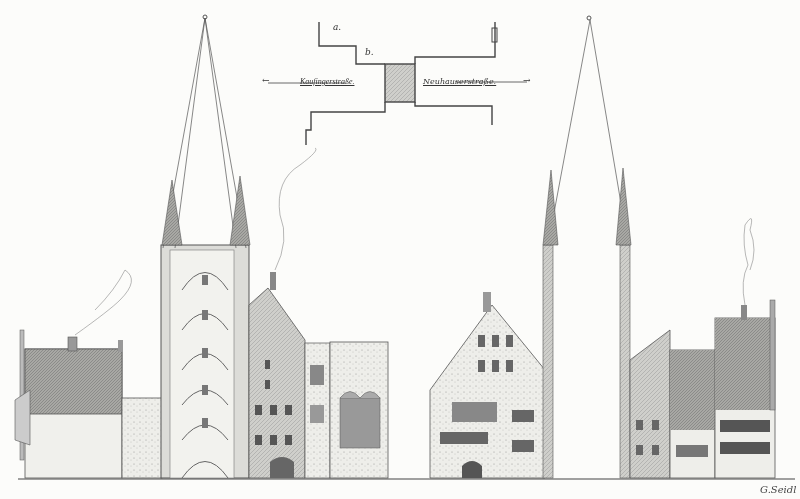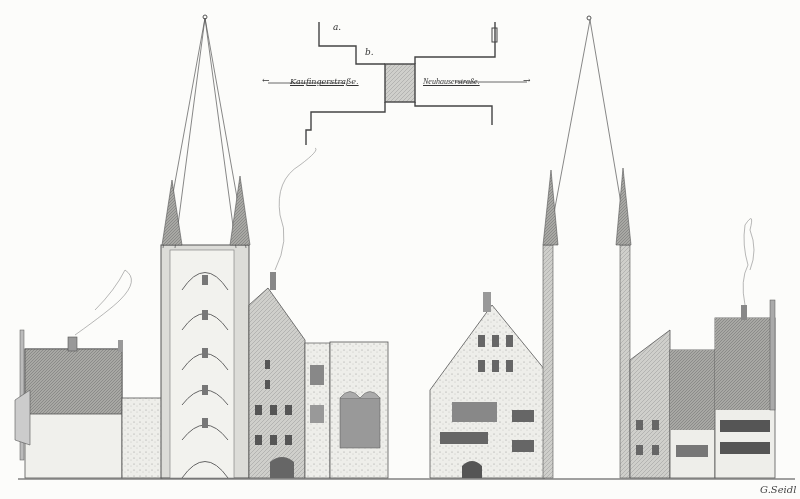--- a/index.html
+++ b/index.html
@@ -162,19 +162,19 @@
       <g fill="#555">
         <rect x="720" y="420" width="50" height="12"></rect>
         <rect x="720" y="442" width="50" height="12"></rect>
       </g>
     </g>
     <path d="M745 305 Q740 280 748 265 Q742 245 745 225 Q755 210 750 230 Q758 250 750 270" stroke="#888" fill="none" stroke-width="0.6"></path>
   </svg>
 
   <span class="small" style="left:333px;top:22px;">a.</span>
   <span class="small" style="left:365px;top:47px;">b.</span>
-  <span class="lbl" style="left:290px;top:77px;">Kaufingerstraße.</span>
-  <span class="lbl" style="left:423px;top:77px;font-family:Liberation Serif, serif;">Neuhauserstraße.</span>
+  <span class="lbl" style="left:300px;top:77px;font-family:Liberation Serif, serif;">Kaufingerstraße.</span>
+  <span class="lbl" style="left:423px;top:77px;">Neuhauserstraße.</span>
   <span class="small" style="left:262px;top:75px;">←</span>
   <span class="small" style="left:523px;top:75px;">→</span>
 
   <span class="sig" style="left:760px;top:484px;">G.Seidl</span>
 </div>
 
 </body></html>

